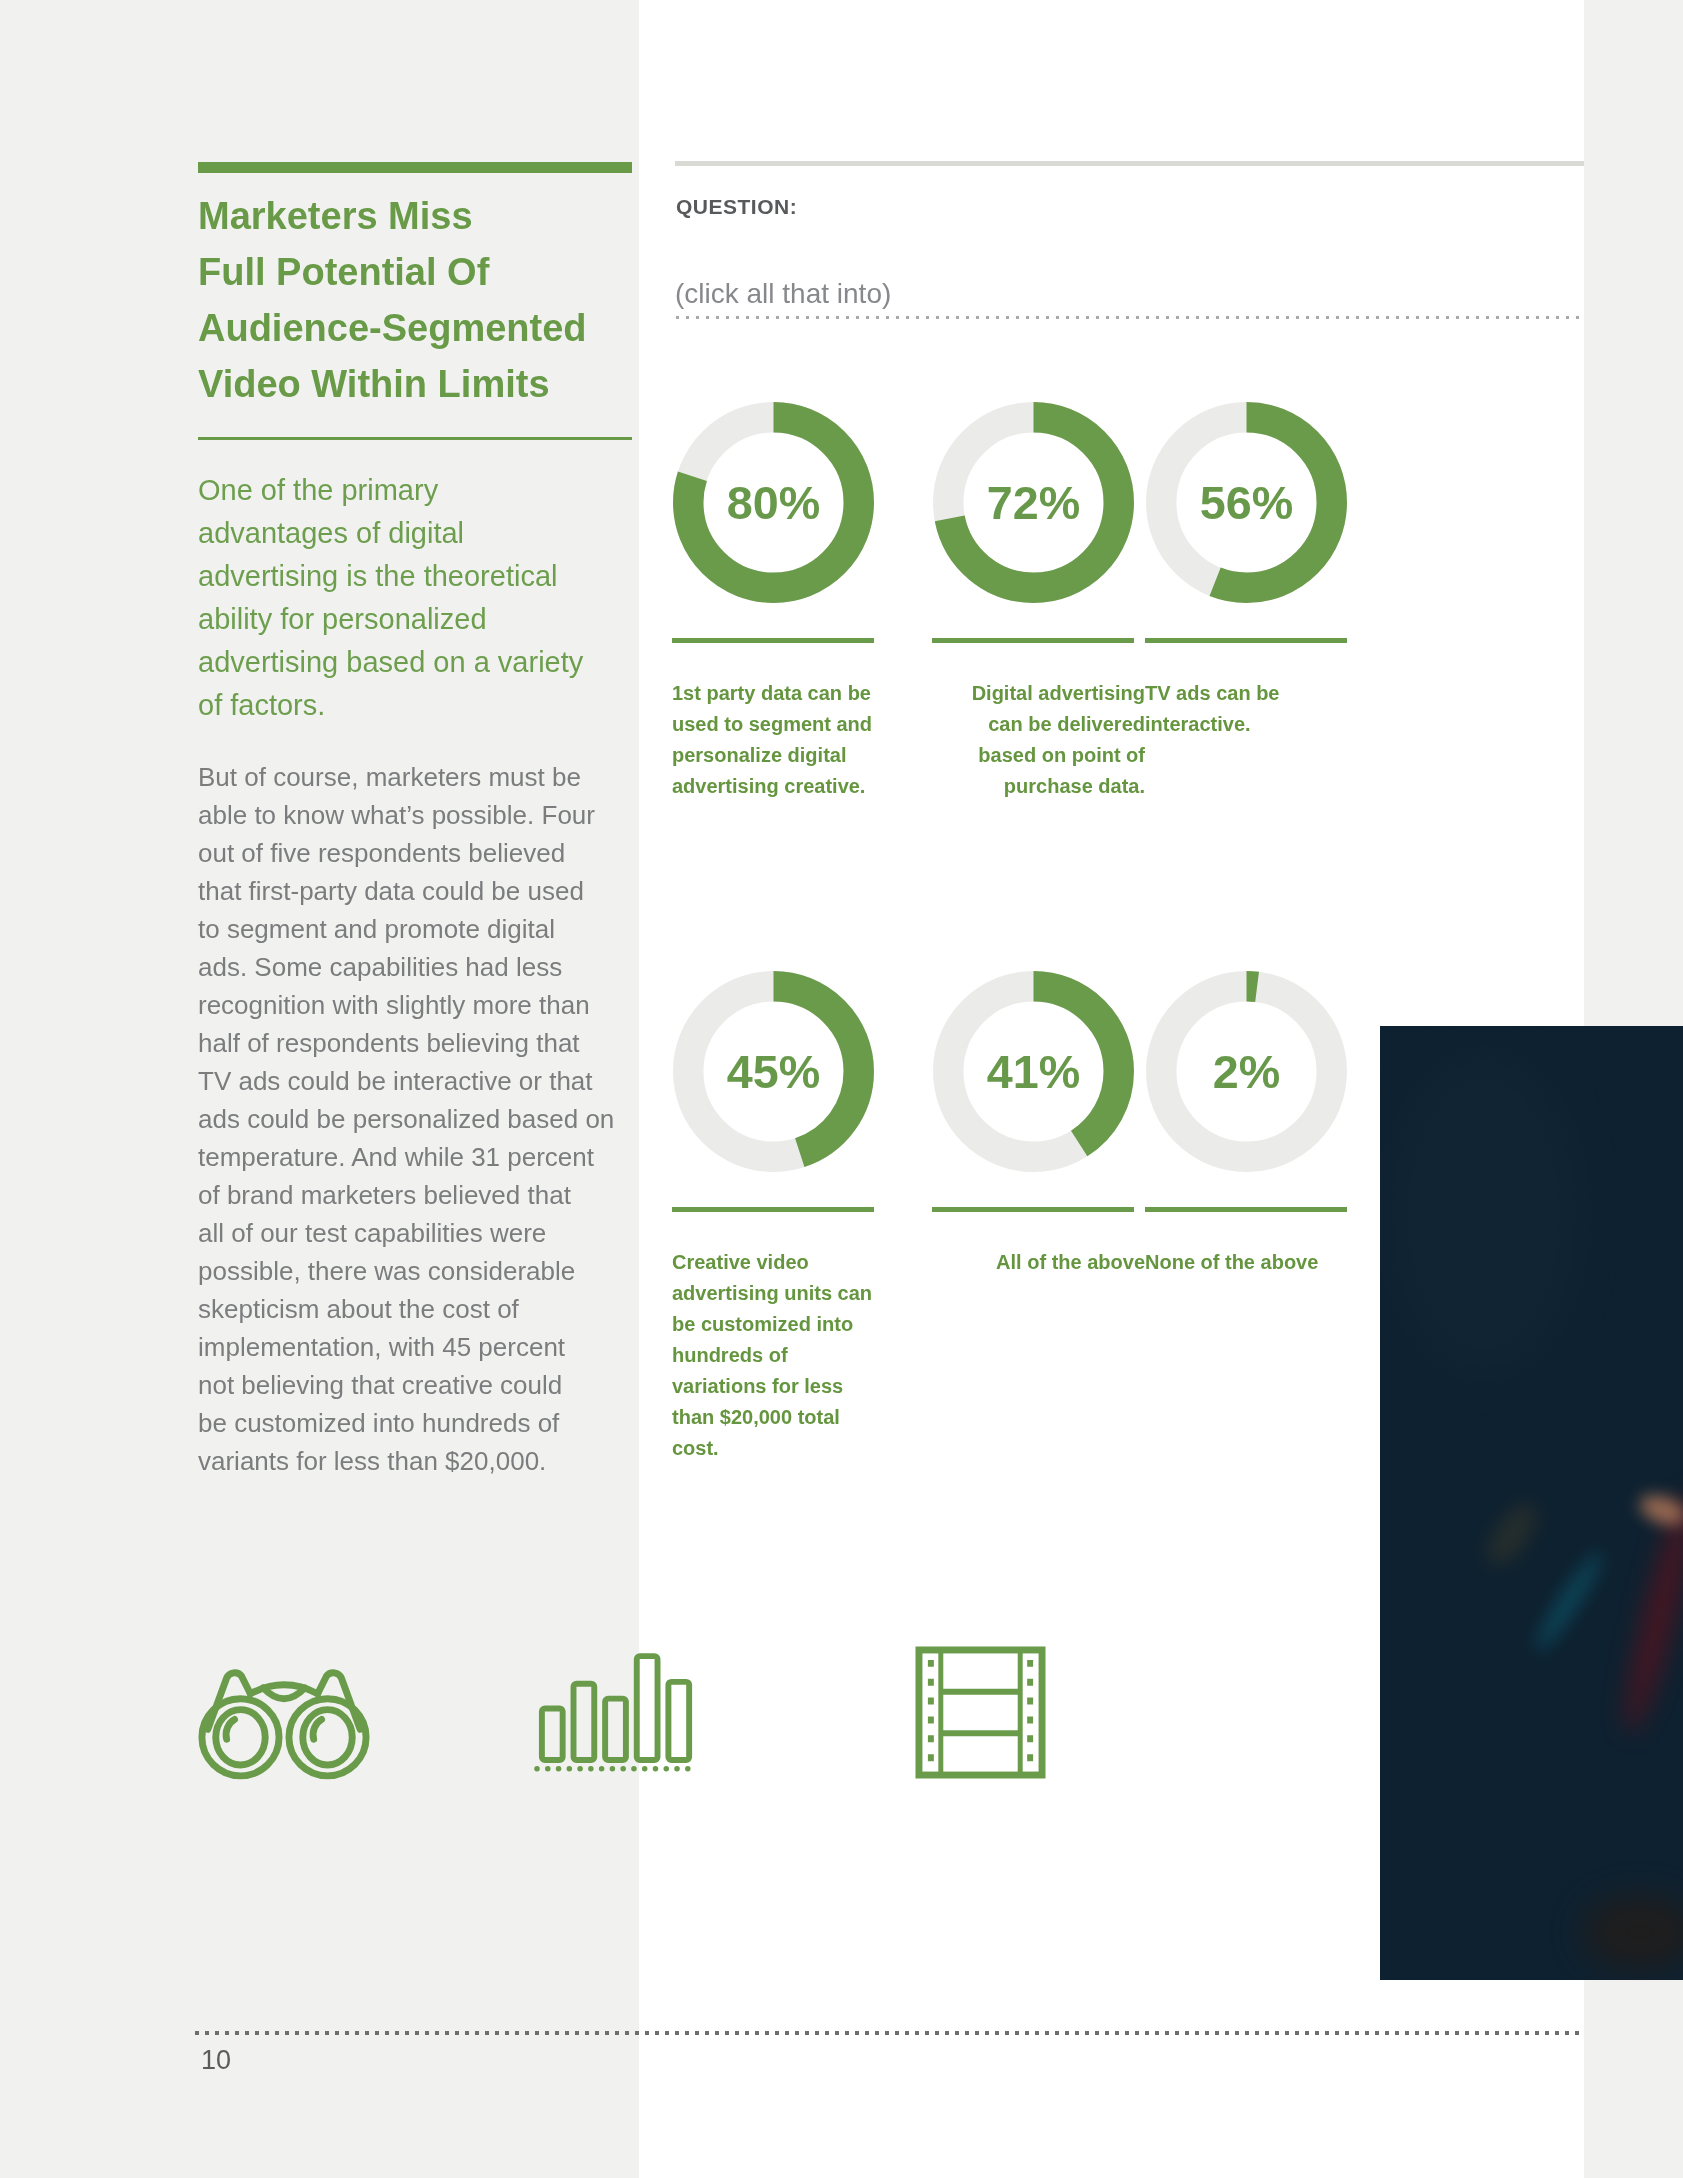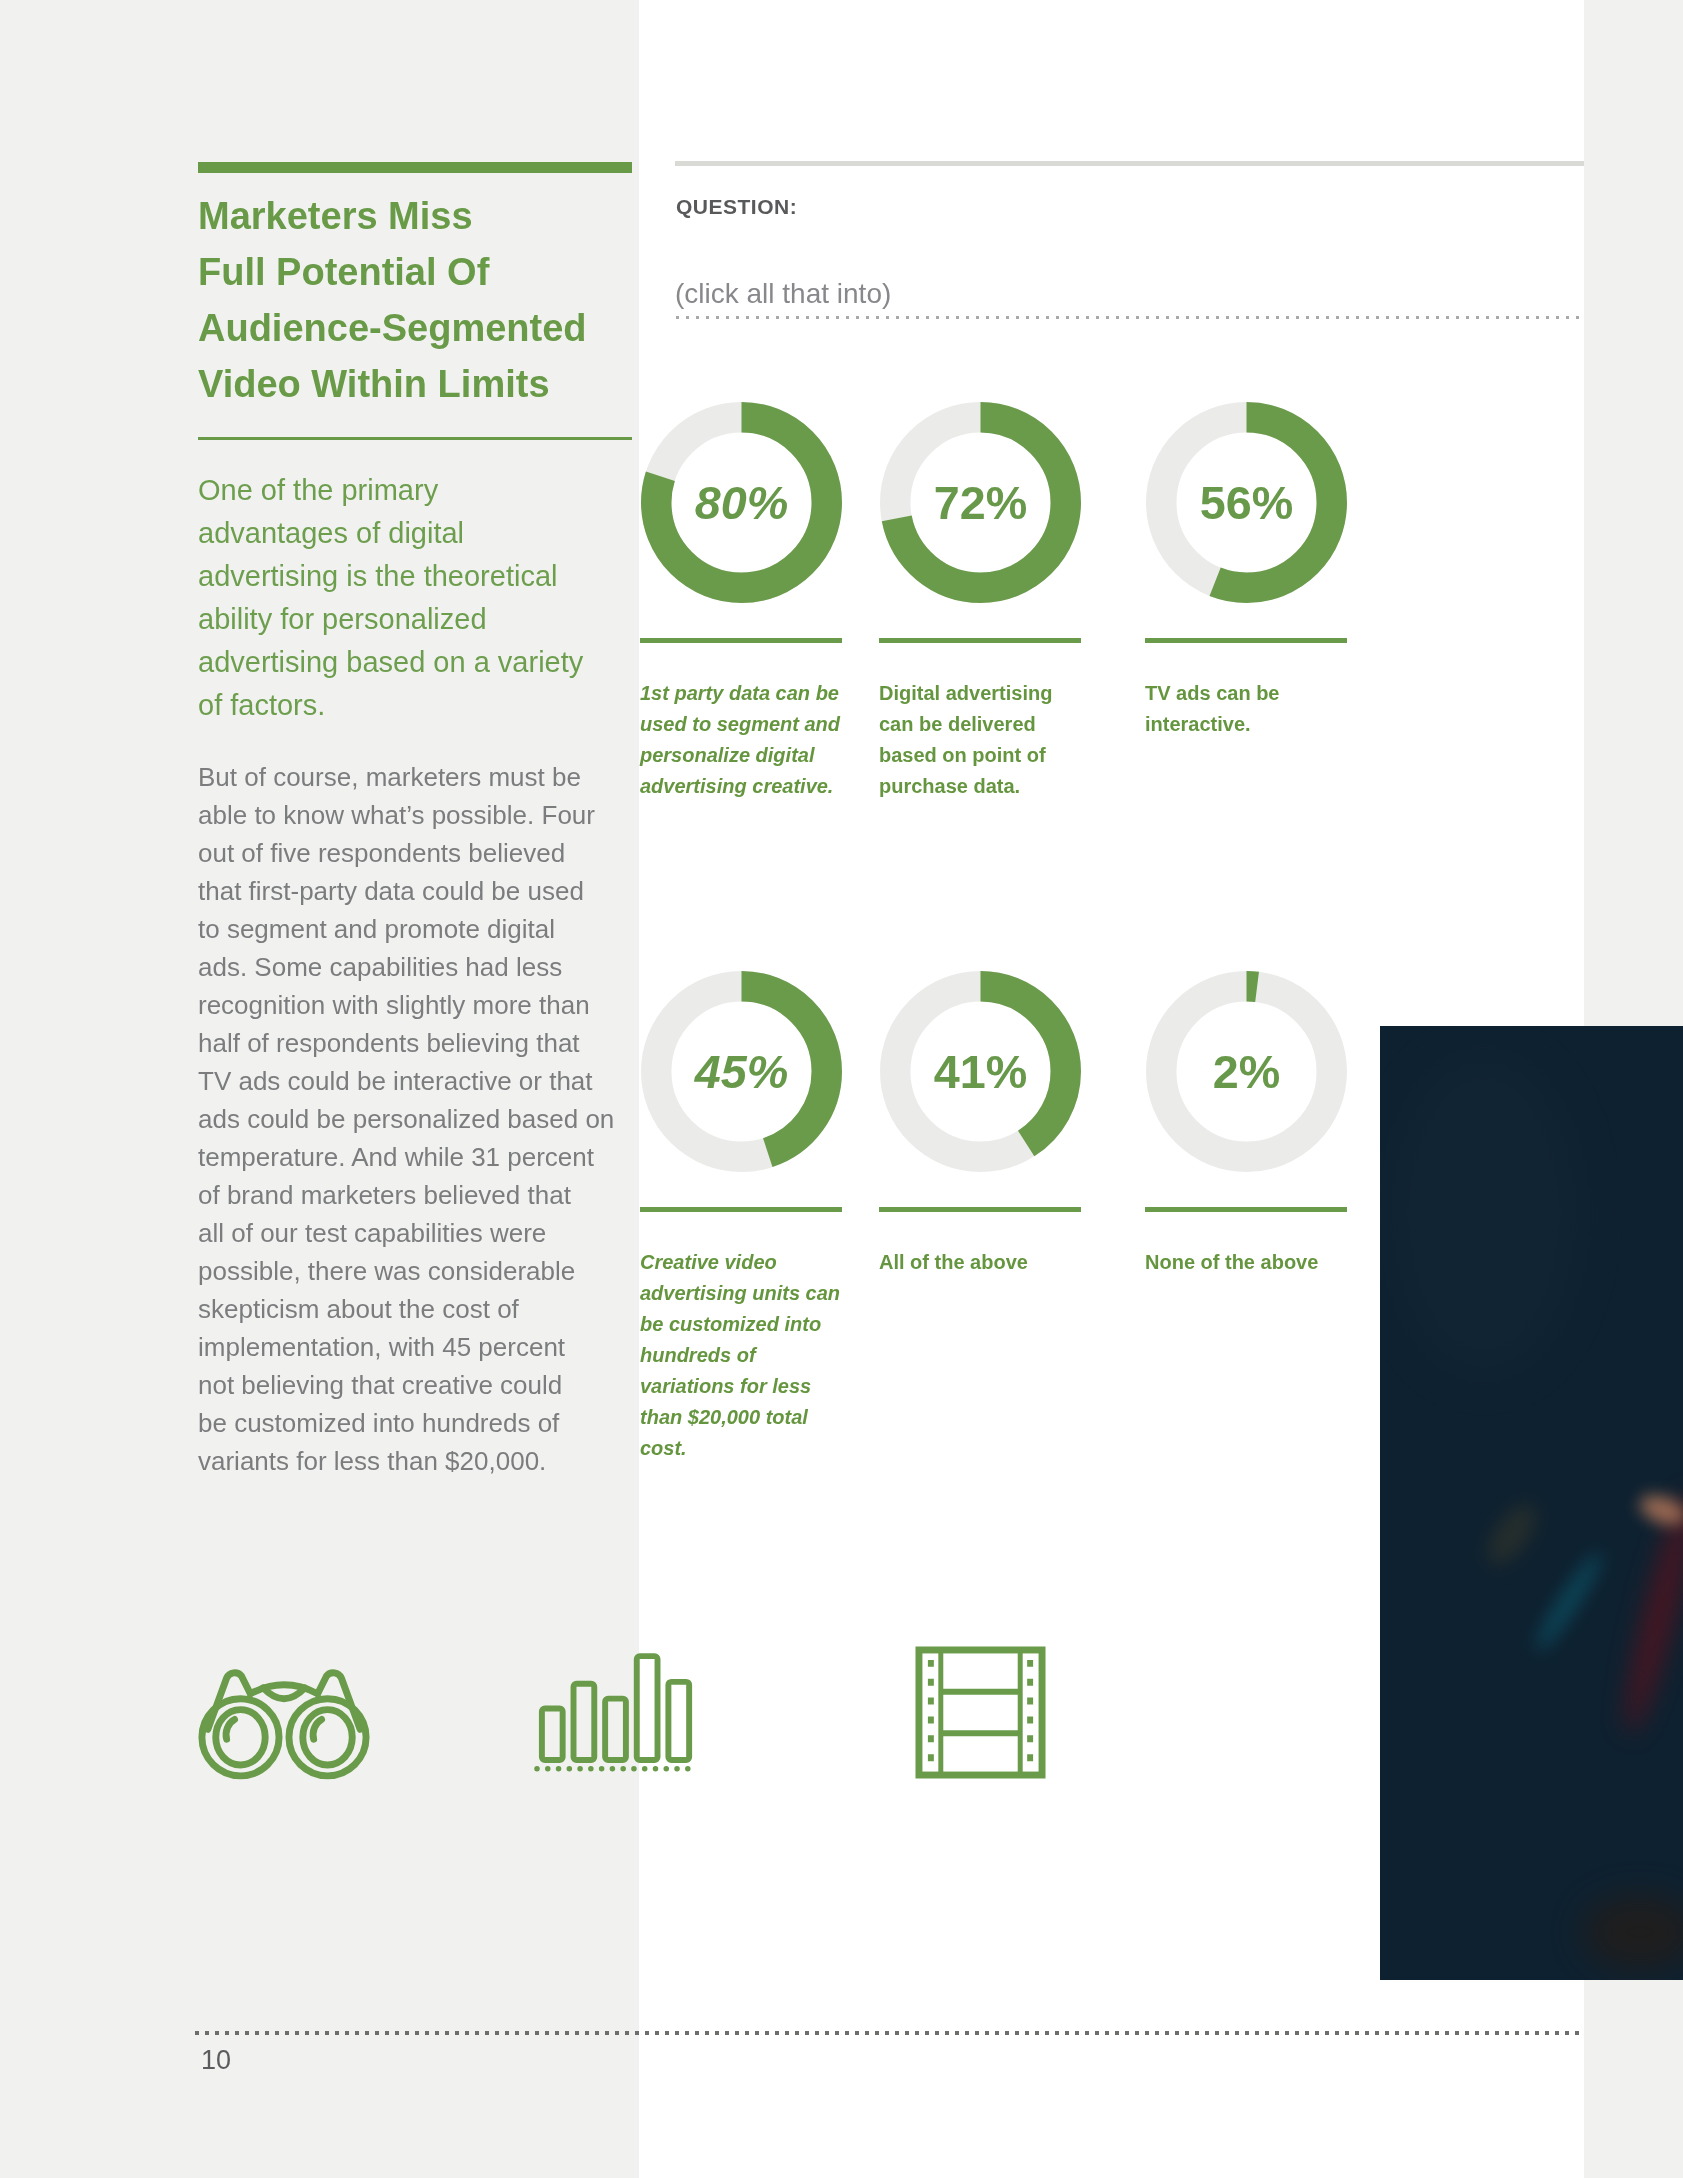--- a/index.html
+++ b/index.html
@@ -18,21 +18,21 @@
   
   .q-rule{position:absolute;left:675px;top:161px;width:909px;height:5px;background:#d9d9d6;}
   .q-label{position:absolute;left:676px;top:195px;font-size:21px;font-weight:bold;letter-spacing:0.5px;color:#58595b;text-align:right;}
   .q-text{position:absolute;left:675px;top:231px;width:909px;font-size:28px;line-height:42px;color:#87888b;}
   .q-dots{position:absolute;left:675px;top:315px;width:909px;height:5px;
     background:radial-gradient(circle 2px at 2.5px 50%,#a9a9a7 95%,transparent) repeat-x;background-size:10px 5px;}
 
   
   .cell{position:absolute;width:213px;}
   .r1{top:401px;} .r2{top:970px;}
-  .c1{left:640px;font-style:italic;} .c2{left:879px;} .c3{left:1145px;} .c4{left:1382px;}
+  .c1{left:672px;} .c2{left:932px;text-align:right;} .c3{left:1145px;} .c4{left:1382px;}
   .donut{width:203px;height:203px;display:block;}
   .donut .track{fill:none;stroke:#ebebe9;stroke-width:15;}
   .donut .val{fill:none;stroke:#6a9b4a;stroke-width:15;}
   .donut text{font-family:"Liberation Sans","DejaVu Sans",sans-serif;font-size:23px;font-weight:bold;fill:#68994a;text-anchor:middle;}
   .underline{width:202px;height:5px;background:#6a9b4a;margin-top:34px;}
   .caption{margin-top:35px;width:213px;font-size:20px;line-height:31px;font-weight:bold;color:#65963f;}
 
   
   .icon{position:absolute;}
   .icon svg{display:block;}

